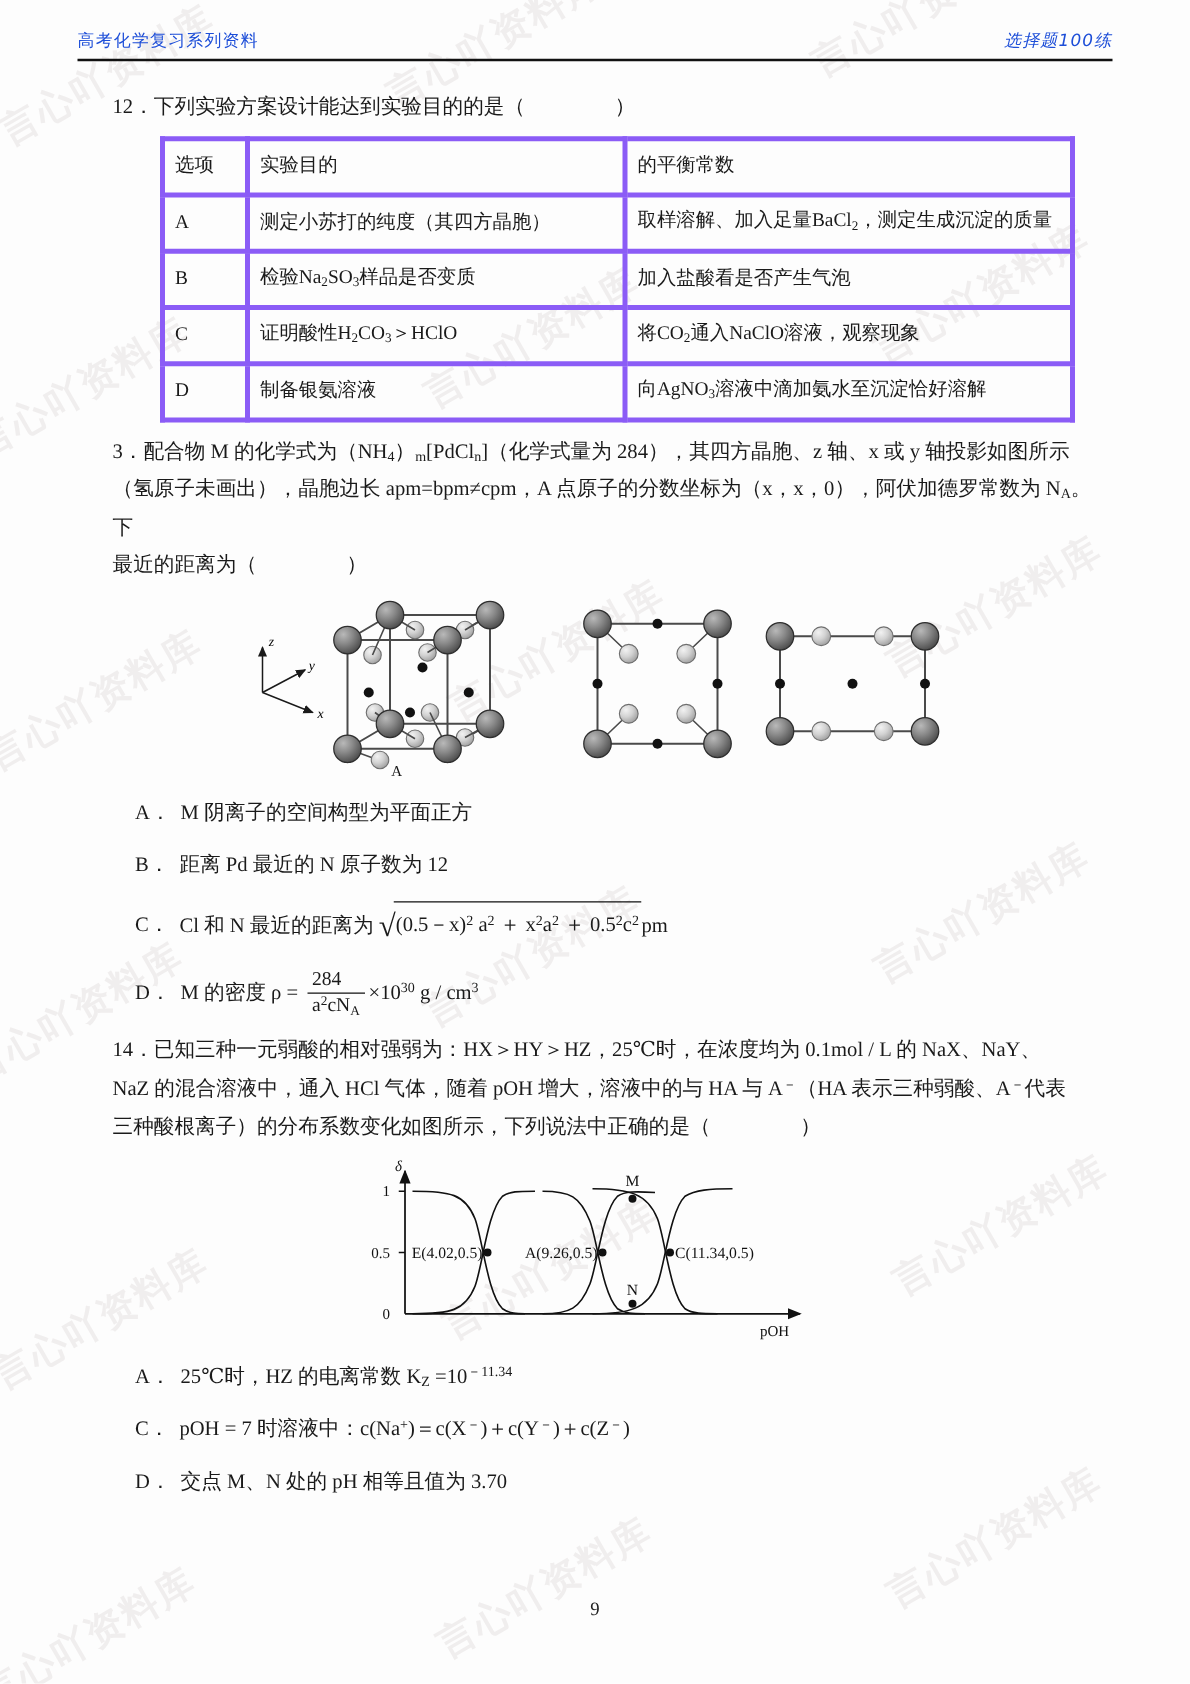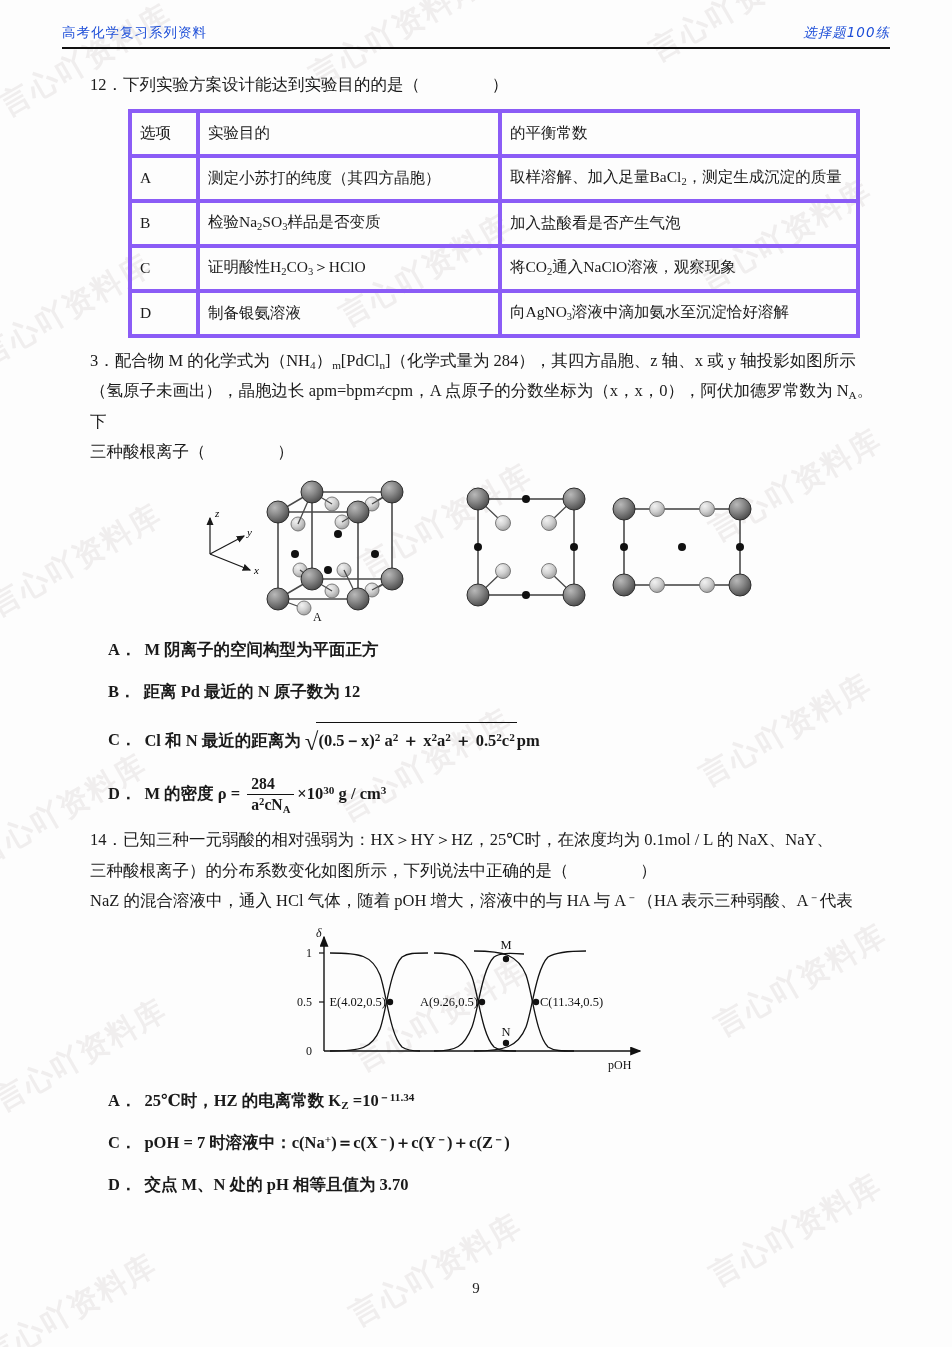--- a/index.html
+++ b/index.html
@@ -93,21 +93,20 @@
     height: 26px;
   }
   td.c-opt { width: 48px; }
   td.c-goal { width: 282px; }
   td.c-plan { width: auto; }
 
   
   .opt {
     margin: 9px 0 9px 18px;
     line-height: 2.0;
-    font-weight: bold;
   }
   .opt-label { margin-right: 8px; }
 
   
   sub { font-size: 0.68em; vertical-align: -0.25em; }
   sup { font-size: 0.68em; vertical-align: 0.45em; }
   .frac {
     display: inline-block;
     vertical-align: middle;
     text-align: left;
@@ -233,21 +232,21 @@
         </tbody>
       </table>
     </div>
 
     <div>
       <div class="qline">
         <span>3．</span><span>配合物 M 的化学式为（NH<sub>4</sub>）<sub>m</sub>[PdCl<sub>n</sub>]（化学式量为 284），其四方晶胞、z 轴、x 或 y 轴投影如图所示</span>
       </div>
       <div class="qline">（氢原子未画出），晶胞边长 apm=bpm≠cpm，A 点原子的分数坐标为（x，x，0），阿伏加德罗常数为 N<sub>A</sub>。下</div>
       <div class="qline">
-        <span>三种酸根离子（</span><span class="blank-paren">&nbsp;&nbsp;&nbsp;</span><span>）</span>
+        <span>最近的距离为（</span><span class="blank-paren">&nbsp;&nbsp;&nbsp;</span><span>）</span>
       </div>
 
       <div class="fig-crystal">
         <svg width="560" height="150" viewBox="0 0 560 150">
           <defs>
             <radialGradient id="darkSphere" cx="35%" cy="30%" r="75%">
               <stop offset="0%" stop-color="#b9b9b9"></stop>
               <stop offset="45%" stop-color="#8a8a8a"></stop>
               <stop offset="100%" stop-color="#4a4a4a"></stop>
             </radialGradient>
@@ -389,24 +388,24 @@
           <span class="num">284</span>
           <span class="den">a<sup>2</sup>cN<sub>A</sub></span>
         </span><span>×10<sup>30</sup> g / cm<sup>3</sup></span>
       </div>
     </div>
 
     <div>
       <div class="qline">
         <span>14．</span><span>已知三种一元弱酸的相对强弱为：HX＞HY＞HZ，25℃时，在浓度均为 0.1mol / L 的 NaX、NaY、</span>
       </div>
+      <div class="qline">NaZ 的混合溶液中，通入 HCl 气体，随着 pOH 增大，溶液中的与 HA 与 A<sup>－</sup>（HA 表示三种弱酸、A<sup>－</sup>代表</div>
       <div class="qline">
         <span>三种酸根离子）的分布系数变化如图所示，下列说法中正确的是（</span><span class="blank-paren">&nbsp;&nbsp;&nbsp;</span><span>）</span>
       </div>
-      <div class="qline">NaZ 的混合溶液中，通入 HCl 气体，随着 pOH 增大，溶液中的与 HA 与 A<sup>－</sup>（HA 表示三种弱酸、A<sup>－</sup>代表</div>
 
       <div class="fig-chart">
         <svg width="400" height="150" viewBox="0 0 400 150">
           <defs>
             <marker id="arrowB" markerWidth="8" markerHeight="8" refX="7" refY="3.2" orient="auto">
               <path d="M0,0 L8,3.2 L0,6.4 z" fill="#111"></path>
             </marker>
           </defs>
 
           <g stroke="#111" stroke-width="1.4" fill="none">

